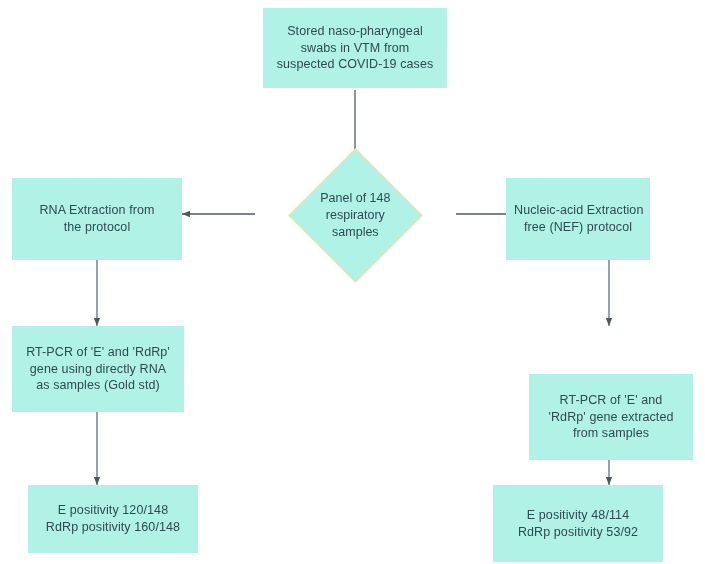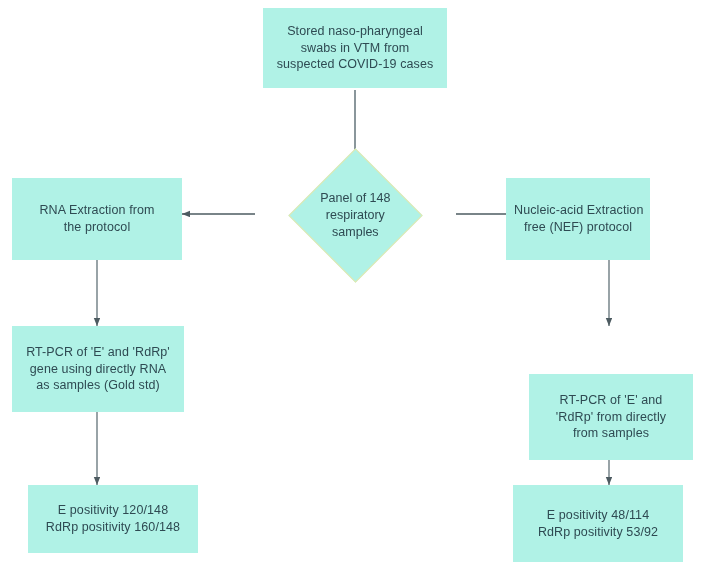--- a/index.html
+++ b/index.html
@@ -128,32 +128,32 @@
     <span class="lines">
       <span>RT-PCR of 'E' and 'RdRp'</span>
       <span>gene using directly RNA</span>
       <span>as samples (Gold std)</span>
     </span>
   </div>
 
   <div class="node" style="left:529px; top:326px; width:164px; height:86px;margin-top:48px;">
     <span class="lines">
       <span>RT-PCR of 'E' and</span>
-      <span>'RdRp' from directly</span>
+      <span>'RdRp' gene extracted</span>
       <span>from samples</span>
     </span>
   </div>
 
   <div class="node" style="left:28px; top:485px; width:170px; height:68px;">
     <span class="lines">
       <span>E positivity 120/148</span>
       <span>RdRp positivity 160/148</span>
     </span>
   </div>
 
-  <div class="node" style="left:513px; top:485px; width:170px; height:77px;">
+  <div class="node" style="left:493px; top:485px; width:170px; height:77px;">
     <span class="lines">
       <span>E positivity 48/114</span>
       <span>RdRp positivity 53/92</span>
     </span>
   </div>
 
 </div>
 
 </body></html>

